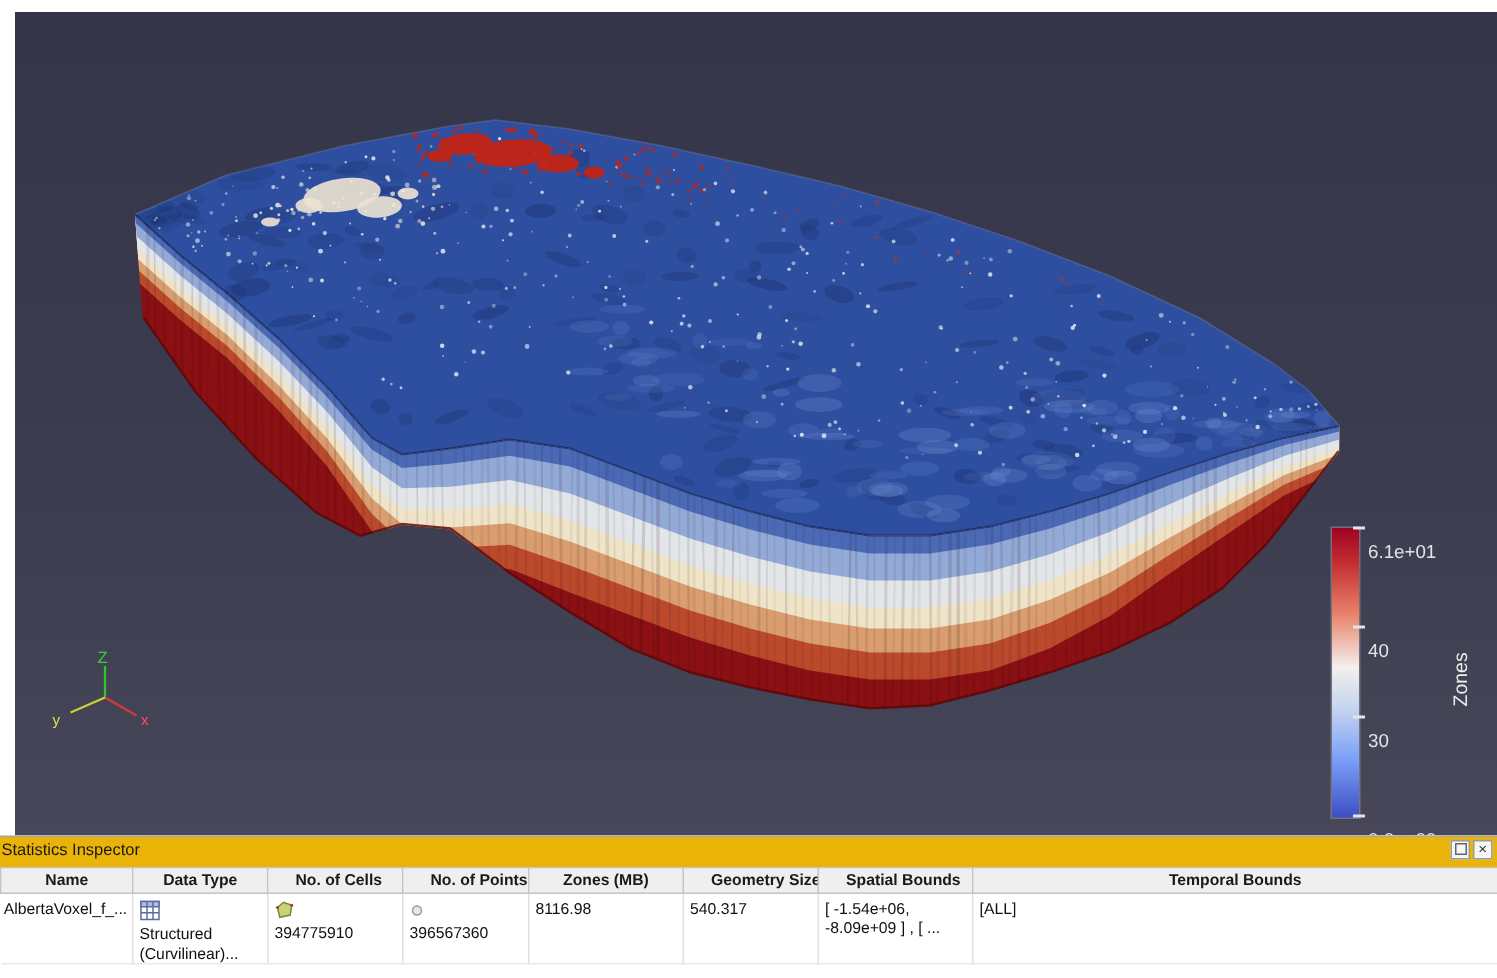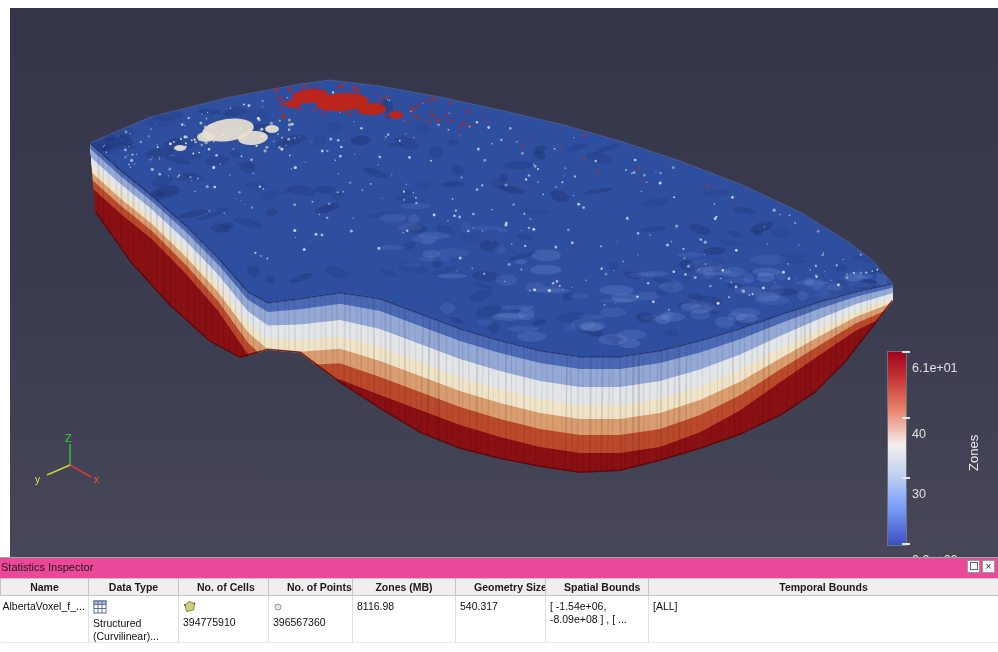--- a/index.html
+++ b/index.html
@@ -20,21 +20,21 @@
                                  #c6d5f0 62%,#7b9ff8 80%,#3c4ec4 100%);
       outline:1px solid rgba(255,255,255,.25);}
   .legend-tick-mark{position:absolute;width:8px;height:2px;background:#e4e4e4;left:892px;}
   .legend-tick{position:absolute;left:902px;color:#e2e2e2;font-size:12.5px;white-space:nowrap;margin-top:16px;}
   .legend-title{position:absolute;left:956px;top:380px;height:130px;color:#ececec;font-size:13px;
       writing-mode:vertical-rl;transform:rotate(180deg);display:flex;align-items:center;justify-content:center;}
 
   
   .stats-panel{position:absolute;left:0;top:557px;width:998px;height:95px;background:#fff;
                border-top:1px solid #a6a6a6;}
-  .panel-header{position:absolute;left:0;top:0;width:998px;height:20px;background:#ec4899;}
+  .panel-header{position:absolute;left:0;top:0;width:998px;height:20px;background:#eab308;}
   .panel-title{position:absolute;left:1px;top:3px;font-size:11px;color:#1a1a1a;white-space:nowrap;}
   .panel-icons{position:absolute;right:3px;top:2px;display:flex;gap:2px;}
   .panel-icon{width:13px;height:13px;border:1px solid #9a9a9a;background:#f6f6f6;box-sizing:border-box;
               position:relative;font-size:10px;line-height:11px;text-align:center;color:#333;cursor:default;}
   .float-icon::after{content:"";position:absolute;right:1px;top:1px;width:6px;height:6px;border:1px solid #666;}
 
   .stats-table{position:absolute;left:0;top:20px;width:998px;border-collapse:collapse;table-layout:fixed;}
   .stats-table th{border:1px solid #c4c4c4;background:#efefef;font-size:10.5px;font-weight:bold;
                   color:#1a1a1a;height:16px;padding:0 18px;overflow:hidden;white-space:nowrap;}
   .stats-table td{border-right:1px solid #e0e0e0;border-bottom:1px solid #eaeaea;font-size:10.5px;
@@ -1034,21 +1034,21 @@
           </td>
           <td>
             <span>8116.98</span>
           </td>
           <td>
             <span>540.317</span>
           </td>
           <td>
             <span class="two-line">
               <span>[ -1.54e+06,</span>
-              <span>-8.09e+08 ] , [ ...</span>
+              <span>-8.09e+09 ] , [ ...</span>
             </span>
           </td>
           <td>
             <span>[ALL]</span>
           </td>
         </tr>
       </tbody>
     </table>
   </div>
 </div>

